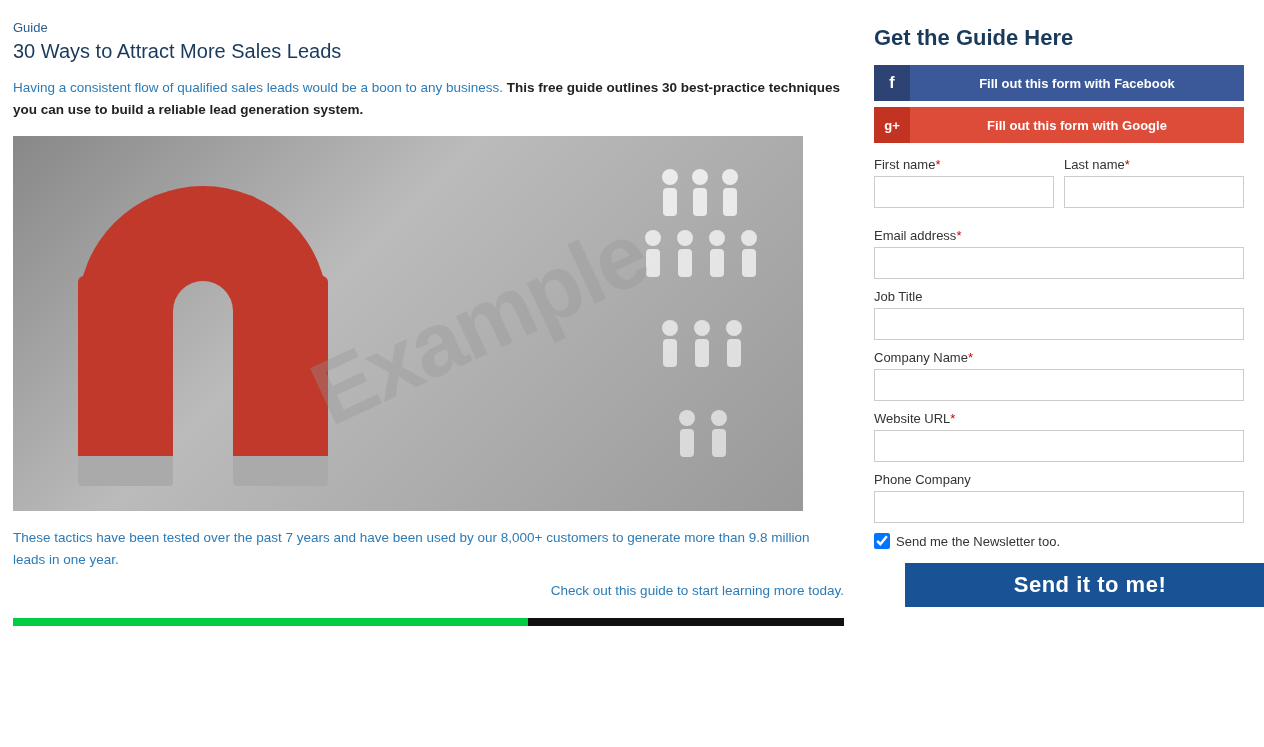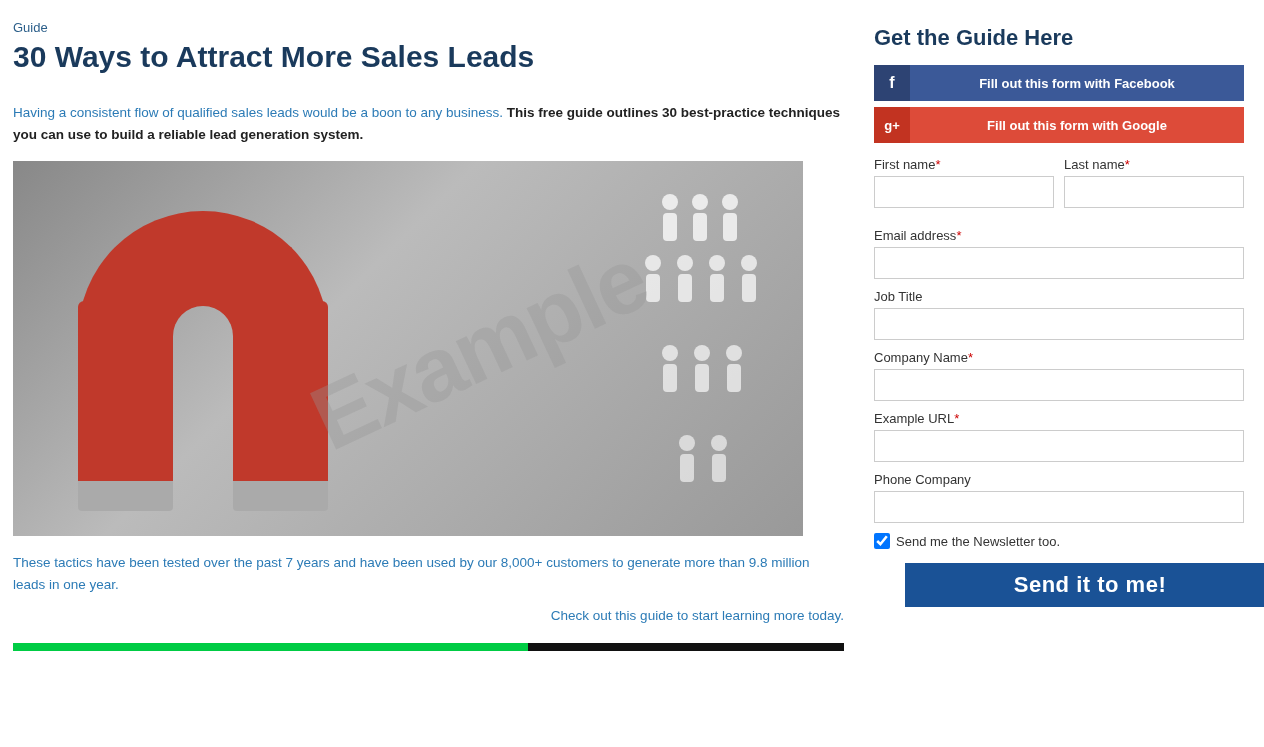--- a/index.html
+++ b/index.html
@@ -20,24 +20,24 @@
     .left-col {
       flex: 1;
       max-width: 840px;
     }
     .guide-label {
       color: #2c5f8a;
       font-size: 13px;
       margin-bottom: 4px;
     }
     .main-title {
-      font-size: 30px;
-      font-weight: bold;
+      font-size: 20px;
+      font-weight: normal;
       color: #1a3a5c;
-      margin-bottom: 27px;
+      margin-bottom: 14px;
       line-height: 1.2;
     }
     .intro-text {
       font-size: 13.5px;
       line-height: 1.6;
       margin-bottom: 16px;
       color: #333;
     }
     .intro-text .highlight {
       color: #2c7bb6;
@@ -337,21 +337,21 @@
       <div class="form-group">
         <label>
           <span>Company Name</span><span class="required">*</span>
         </label>
         <input type="text" style="width: 100%;">
       </div>
 
       
       <div class="form-group">
         <label>
-          <span>Example URL</span><span class="required">*</span>
+          <span>Website URL</span><span class="required">*</span>
         </label>
         <input type="url" style="width: 100%;">
       </div>
 
       
       <div class="form-group">
         <label>Phone Company</label>
         <input type="tel" style="width: 100%;">
       </div>
 

